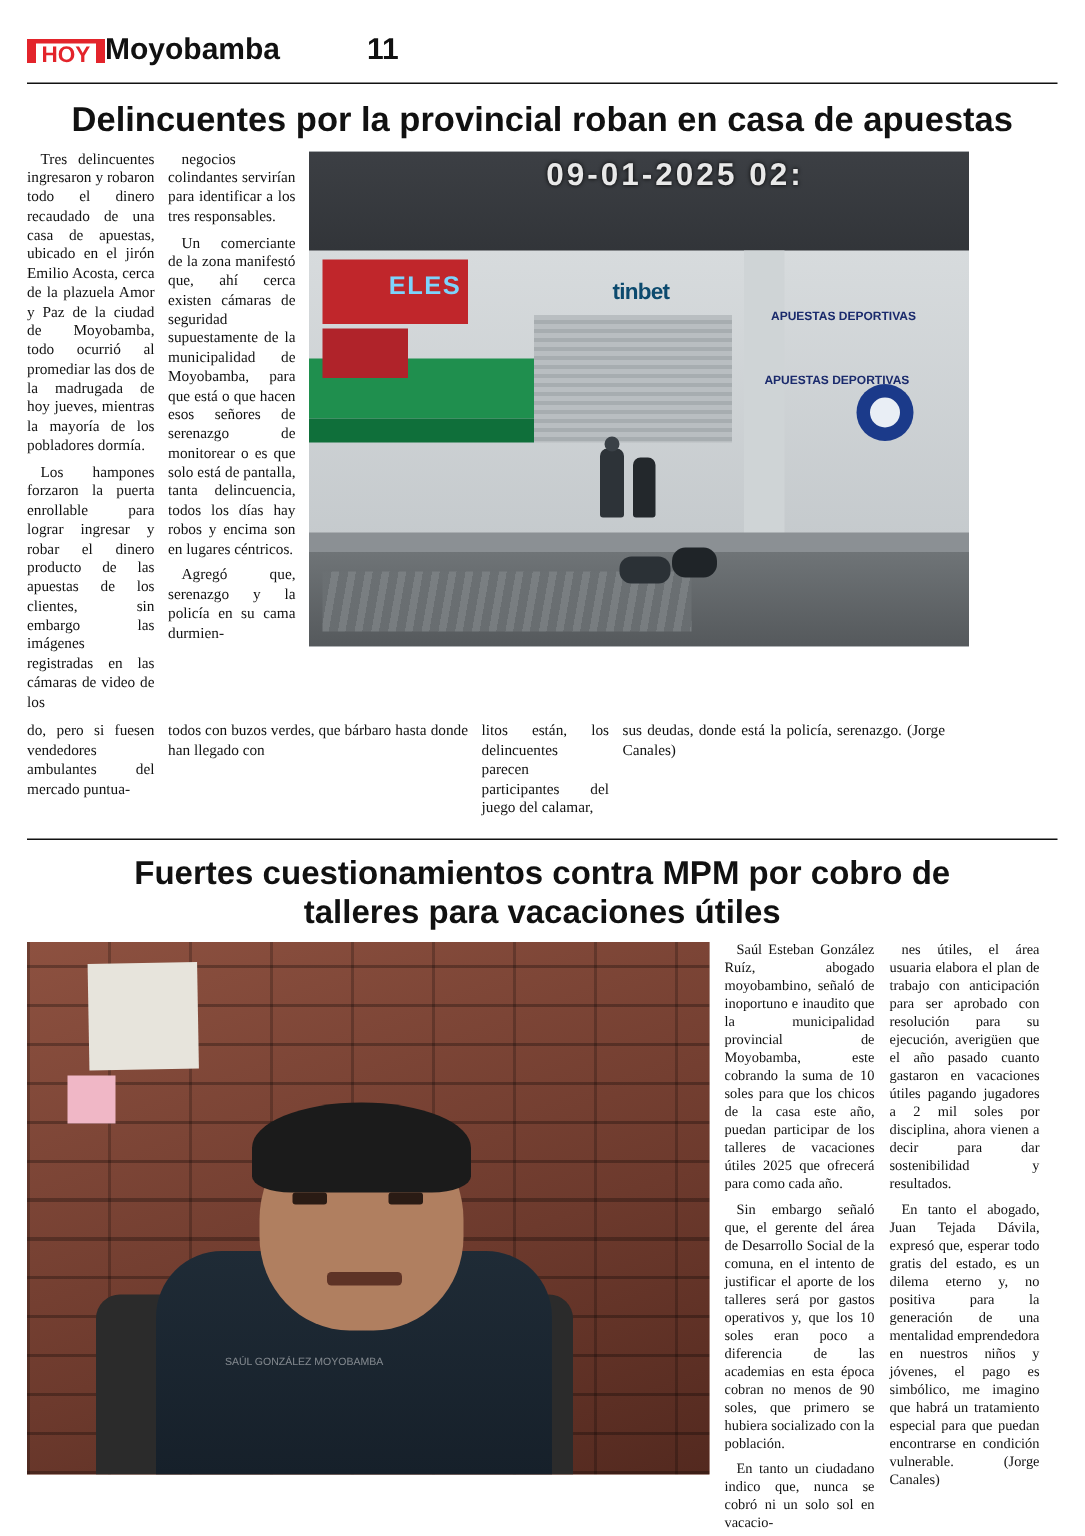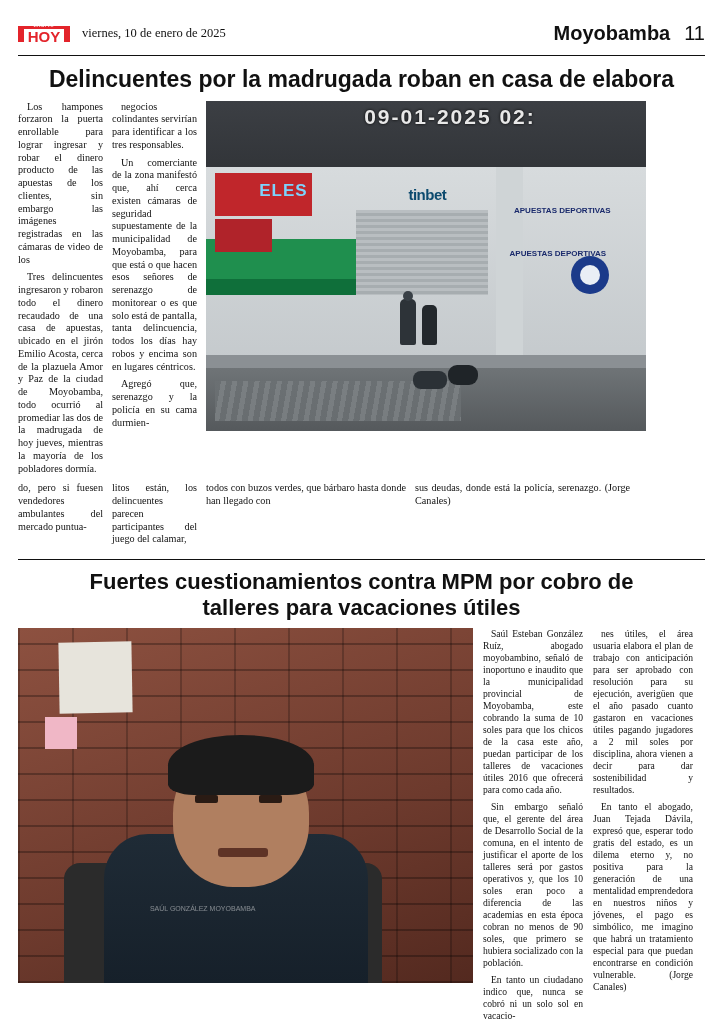--- a/index.html
+++ b/index.html
@@ -68,23 +68,24 @@
   }
   .section-name {
     font-family: "Liberation Sans", sans-serif;
     font-weight: bold;
     font-size: 20px;
     color: #111;
     margin-right: 14px;
   }
   .page-num {
     font-family: "Liberation Sans", sans-serif;
-    font-weight: normal;
+    font-weight: bold;
     font-size: 20px;
     color: #111;
+    margin-left: 44px;
   }
   .rule {
     border: none;
     border-top: 1.6px solid #111;
     margin: 4px 0 0 0;
   }
 
   
   .headline {
     font-family: "Liberation Sans", sans-serif;
@@ -319,32 +320,31 @@
 </head>
 <body>
 
 <div class="page">
 
   <div class="masthead">
     <div class="logo">
       <div class="logo-top">Diario</div>
       <div class="logo-main">HOY</div>
     </div>
-    <div class="date">viernes, 10 de enero de  2025</div>
     <div class="section-name">Moyobamba</div>
     <div class="page-num">11</div>
   </div>
   <hr class="rule">
 
-  <h1 class="headline">Delincuentes por la madrugada  roban en casa de elabora</h1>
+  <h1 class="headline">Delincuentes por la provincial  roban en casa de apuestas</h1>
 
   <div class="art1">
     <div class="col c-narrow">
+      <p>Tres delincuentes ingresaron y robaron todo el dinero recaudado de una casa de apuestas, ubicado en el jirón Emilio Acosta, cerca de la plazuela Amor y Paz de la ciudad de Moyobamba, todo ocurrió al promediar las dos de la madrugada de hoy jueves, mientras la mayoría de los pobladores dormía.</p>
       <p>Los hampones forzaron la puerta enrollable para lograr ingresar y robar el dinero producto de las apuestas de los clientes, sin embargo las imágenes registradas en las cámaras de video de los</p>
-      <p>Tres delincuentes ingresaron y robaron todo el dinero recaudado de una casa de apuestas, ubicado en el jirón Emilio Acosta, cerca de la plazuela Amor y Paz de la ciudad de Moyobamba, todo ocurrió al promediar las dos de la madrugada de hoy jueves, mientras la mayoría de los pobladores dormía.</p>
     </div>
     <div class="col c-narrow">
       <p>negocios colindantes servirían para identificar a los tres responsables.</p>
       <p>Un comerciante de la zona manifestó que, ahí cerca existen cámaras de seguridad supuestamente de la municipalidad de Moyobamba, para que está o que hacen esos señores de serenazgo de monitorear o es que solo está de pantalla, tanta delincuencia, todos los días hay robos y encima son en lugares céntricos.</p>
       <p>Agregó que, serenazgo y la policía en su cama durmien-</p>
     </div>
 
     <div class="photo1">
       <div class="sky"></div>
       <div class="timestamp">09-01-2025 02:</div>
@@ -368,25 +368,25 @@
       <div class="person-b"></div>
       <div class="person-c"></div>
       <div class="person-d"></div>
     </div>
   </div>
 
   <div class="jump">
     <div class="col">
       <p class="noindent">do, pero si fuesen vendedores ambulantes del mercado puntua-</p>
     </div>
+    <div class="col" style="width:200px">
+      <p class="noindent">todos con buzos verdes, que bárbaro hasta donde han llegado con</p>
+    </div>
     <div class="col">
       <p class="noindent">litos están, los delincuentes parecen participantes del juego del calamar,</p>
-    </div>
-    <div class="col" style="width:200px">
-      <p class="noindent">todos con buzos verdes, que bárbaro hasta donde han llegado con</p>
     </div>
     <div class="col" style="width:215px">
       <p class="noindent">sus deudas, donde está la policía, serenazgo. (Jorge Canales)</p>
     </div>
   </div>
 
   <hr class="sep">
 
   <h1 class="headline second">Fuertes cuestionamientos contra MPM por cobro de talleres para vacaciones útiles</h1>
 
@@ -401,21 +401,21 @@
       <div class="head"></div>
       <div class="hair"></div>
       <div class="eye-l"></div>
       <div class="eye-r"></div>
       <div class="mouth"></div>
       <div class="watermark">SAÚL
 GONZÁLEZ
 MOYOBAMBA</div>
     </div>
     <div class="col">
-      <p>Saúl Esteban González Ruíz, abogado moyobambino, señaló de inoportuno e inaudito que la municipalidad provincial de Moyobamba, este cobrando la suma de 10 soles para que los chicos de la casa este año, puedan participar de los talleres de vacaciones útiles 2016 que ofrecerá para como cada año.</p>
+      <p>Saúl Esteban González Ruíz, abogado moyobambino, señaló de inoportuno e inaudito que la municipalidad provincial de Moyobamba, este cobrando la suma de 10 soles para que los chicos de la casa este año, puedan participar de los talleres de vacaciones útiles 2025 que ofrecerá para como cada año.</p>
       <p>Sin embargo señaló que, el gerente del área de Desarrollo Social de la comuna, en el intento de justificar el aporte de los talleres será por gastos operativos y, que los 10 soles eran poco a diferencia de las academias en esta época cobran no menos de 90 soles, que primero se hubiera socializado con la población.</p>
       <p>En tanto un ciudadano indico que, nunca se cobró ni un solo sol en vacacio-</p>
     </div>
     <div class="col">
       <p>nes útiles, el área usuaria elabora el plan de trabajo con anticipación para ser aprobado con resolución para su ejecución, averigüen que el año pasado cuanto gastaron en vacaciones útiles pagando jugadores a 2 mil soles por disciplina, ahora vienen a decir para dar sostenibilidad y resultados.</p>
       <p>En tanto el abogado, Juan Tejada Dávila, expresó que, esperar todo gratis del estado, es un dilema eterno y, no positiva para la generación de una mentalidad emprendedora en nuestros niños y jóvenes, el pago es simbólico, me imagino que habrá un tratamiento especial para que puedan encontrarse en condición vulnerable.  (Jorge Canales)</p>
     </div>
   </div>
 
 </div>

